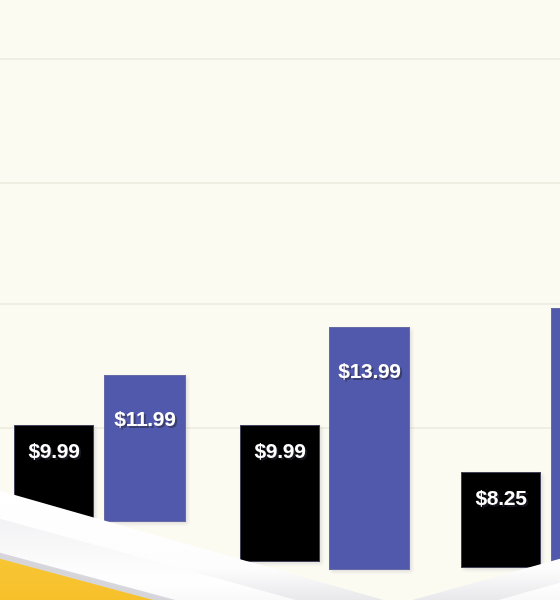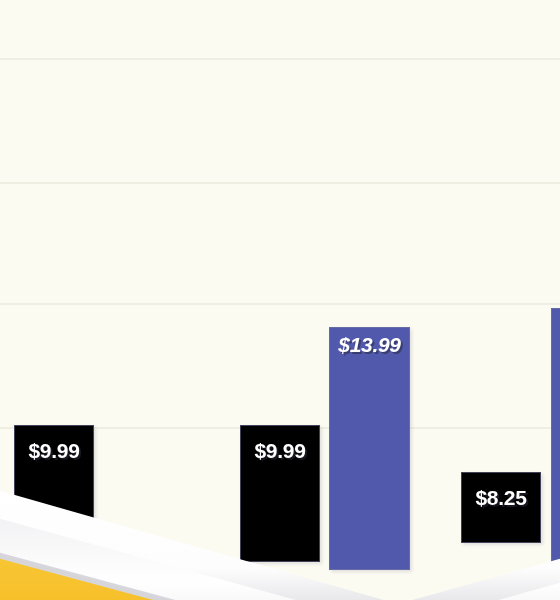--- a/index.html
+++ b/index.html
@@ -53,21 +53,21 @@
     text-align: center;
     color: #ffffff;
     font-weight: bold;
     font-size: 21px;
     letter-spacing: -0.3px;
     line-height: 1;
     text-shadow: 2px 2px 0 rgba(40,40,60,0.55);
     white-space: nowrap;
   }
   .bar.dark  .bar-label { top: 14px; }
-  .bar.light .bar-label { top: 6px; font-style: italic; }
+  .bar.light .bar-label { top: 32px; }
 
   
   .ribbon {
     position: absolute;
     left: 0; top: 0;
     width: 560px; height: 600px;
     pointer-events: none;
   }
 </style>
 </head>
@@ -79,30 +79,33 @@
 
   <div class="gridline" style="top:58px;"></div>
   <div class="gridline" style="top:182px;"></div>
   <div class="gridline" style="top:303px;"></div>
   <div class="gridline" style="top:427px;"></div>
 
   <div class="bar dark" style="left:14px; top:425px; width:80px; height:100px;">
     <div class="bar-label">$9.99</div>
   </div>
 
+  <div class="bar light" style="left:104px; top:375px; width:82px; height:147px;">
+    <div class="bar-label">$11.99</div>
+  </div>
 
   <div class="bar dark" style="left:240px; top:425px; width:80px; height:137px;">
     <div class="bar-label">$9.99</div>
   </div>
 
   <div class="bar light" style="left:329px; top:327px; width:81px; height:243px;">
     <div class="bar-label">$13.99</div>
   </div>
 
-  <div class="bar dark" style="left:461px; top:472px; width:80px; height:71px;">
+  <div class="bar dark" style="left:461px; top:472px; width:80px; height:96px;">
     <div class="bar-label">$8.25</div>
   </div>
 
   <div class="bar light" style="left:551px; top:308px; width:80px; height:267px;">
     <div class="bar-label"></div>
   </div>
 
   <svg class="ribbon" viewBox="0 0 560 600" preserveAspectRatio="none">
     <defs>
       <linearGradient id="whiteGrad" x1="0" y1="0" x2="0" y2="1">

